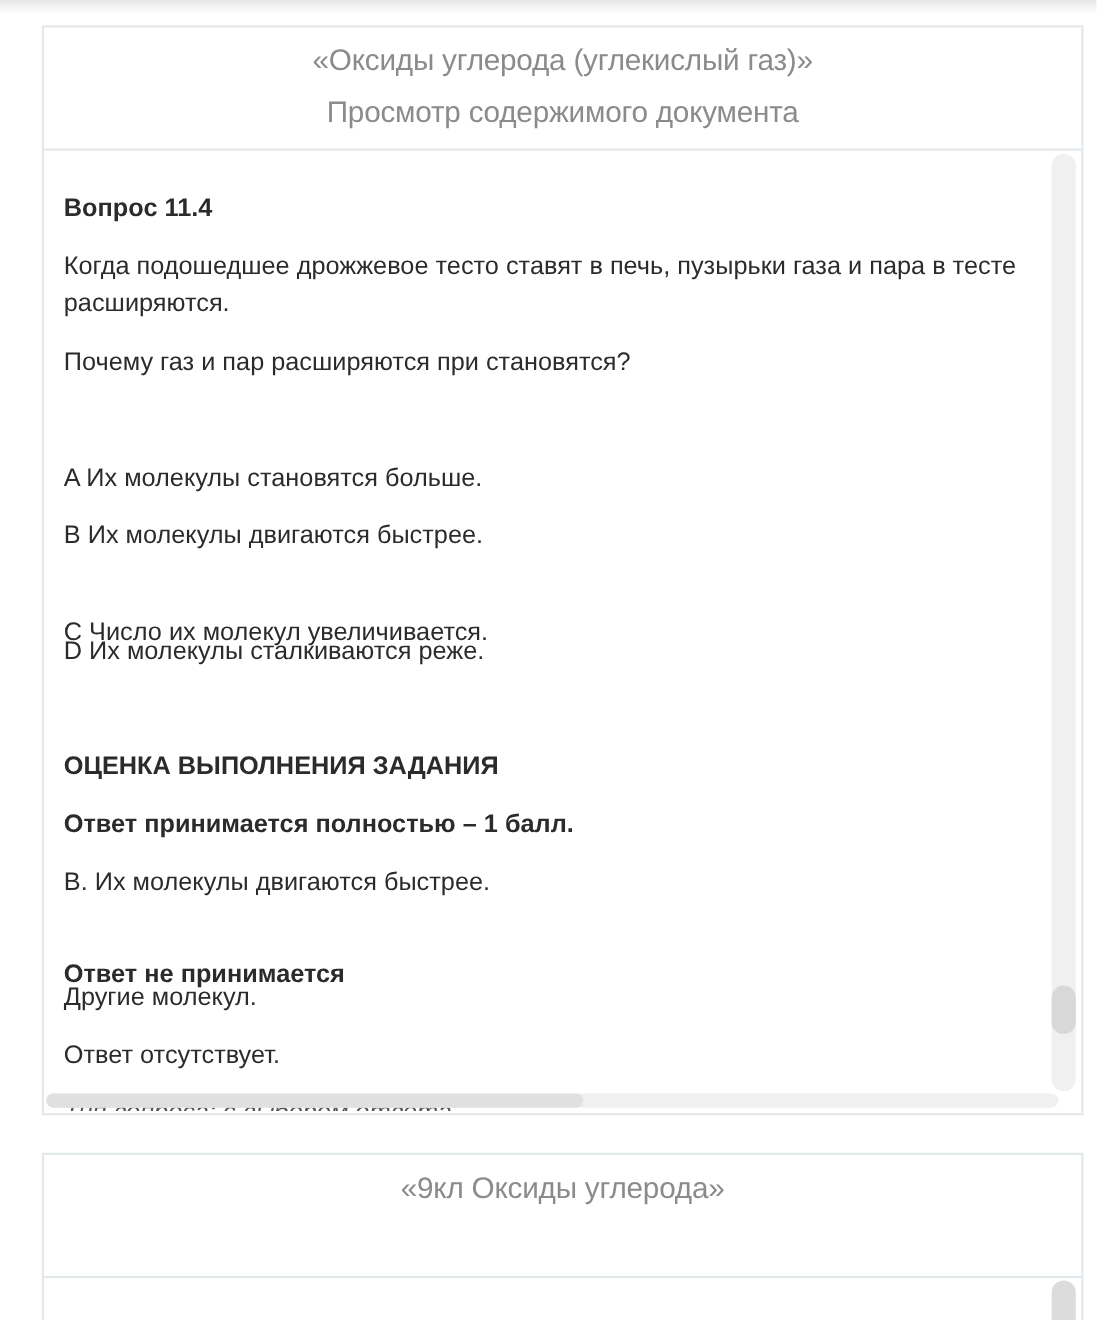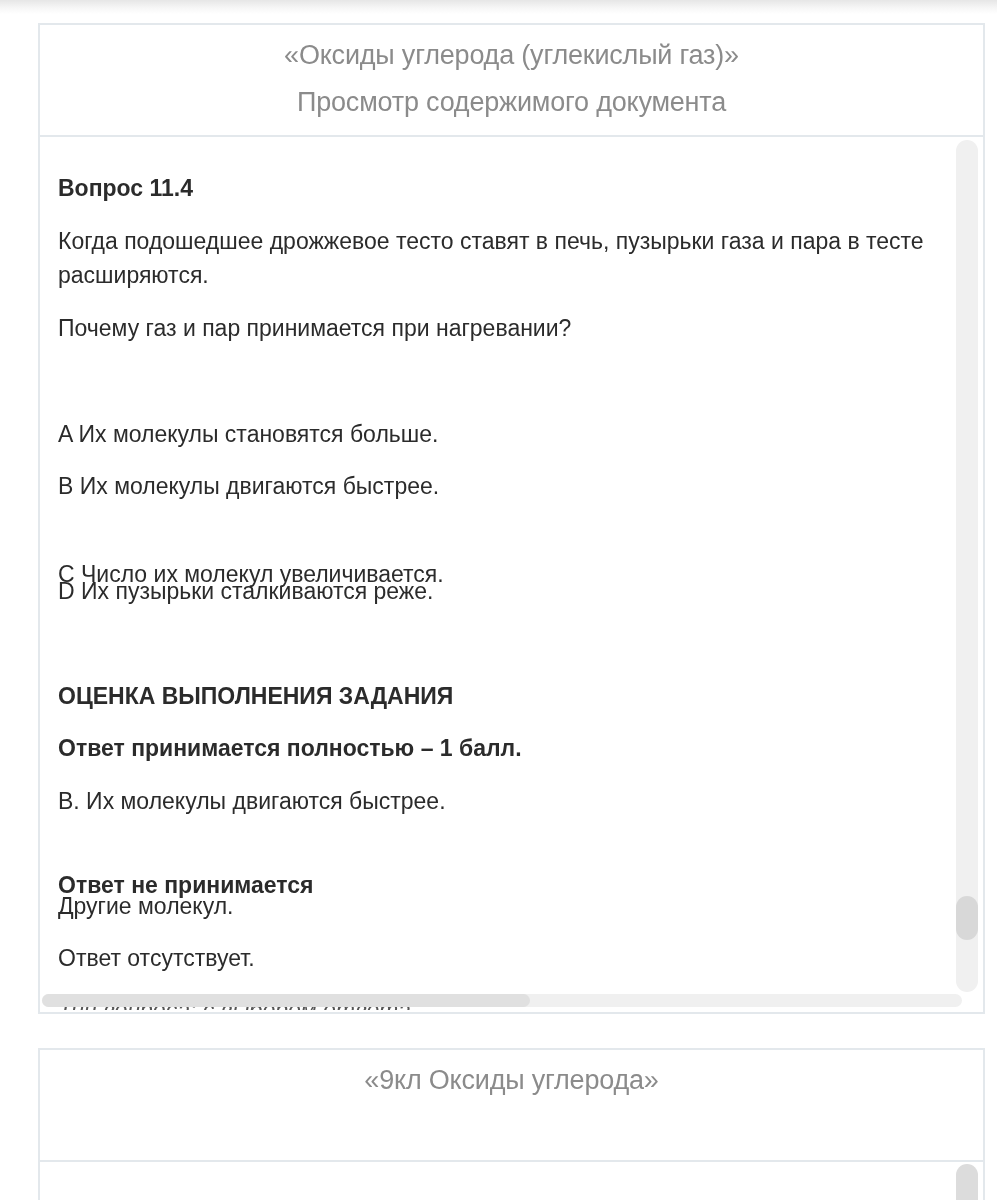--- a/index.html
+++ b/index.html
@@ -67,25 +67,25 @@
 
 <div class="viewer viewer-1">
   <div class="viewer-header">
     <div>«Оксиды углерода (углекислый газ)»</div>
     <div>Просмотр содержимого документа</div>
   </div>
   <div class="viewer-body">
     <div class="doc">
       <p class="bold" style="top:38px;">Вопрос 11.4</p>
       <p class="wrap" style="top:87px;">Когда подошедшее дрожжевое тесто ставят в печь, пузырьки газа и пара в тесте расширяются.</p>
-      <p style="top:178px;">Почему газ и пар принимается при нагревании?</p>
+      <p style="top:178px;">Почему газ и пар расширяются при становятся?</p>
       <p style="top:284px;">A Их молекулы становятся больше.</p>
       <p style="top:336px;">B Их молекулы двигаются быстрее.</p>
       <p style="top:388px;margin-top:36px;">C Число их молекул увеличивается.</p>
-      <p style="top:441px;">D Их пузырьки сталкиваются реже.</p>
+      <p style="top:441px;">D Их молекулы сталкиваются реже.</p>
       <p class="bold" style="top:546px;">ОЦЕНКА ВЫПОЛНЕНИЯ ЗАДАНИЯ</p>
       <p class="bold" style="top:598px;">Ответ принимается полностью – 1 балл.</p>
       <p style="top:651px;">B. Их молекулы двигаются быстрее.</p>
       <p class="bold" style="top:735px;">Ответ не принимается</p>
       <p style="top:756px;">Другие молекул.</p>
       <p style="top:808px;">Ответ отсутствует.</p>
       <p class="italic" style="top:860px;">Тип вопроса: с выбором ответа</p>
     </div>
     <div class="vscroll-track"></div>
     <div class="vscroll-thumb"></div>

